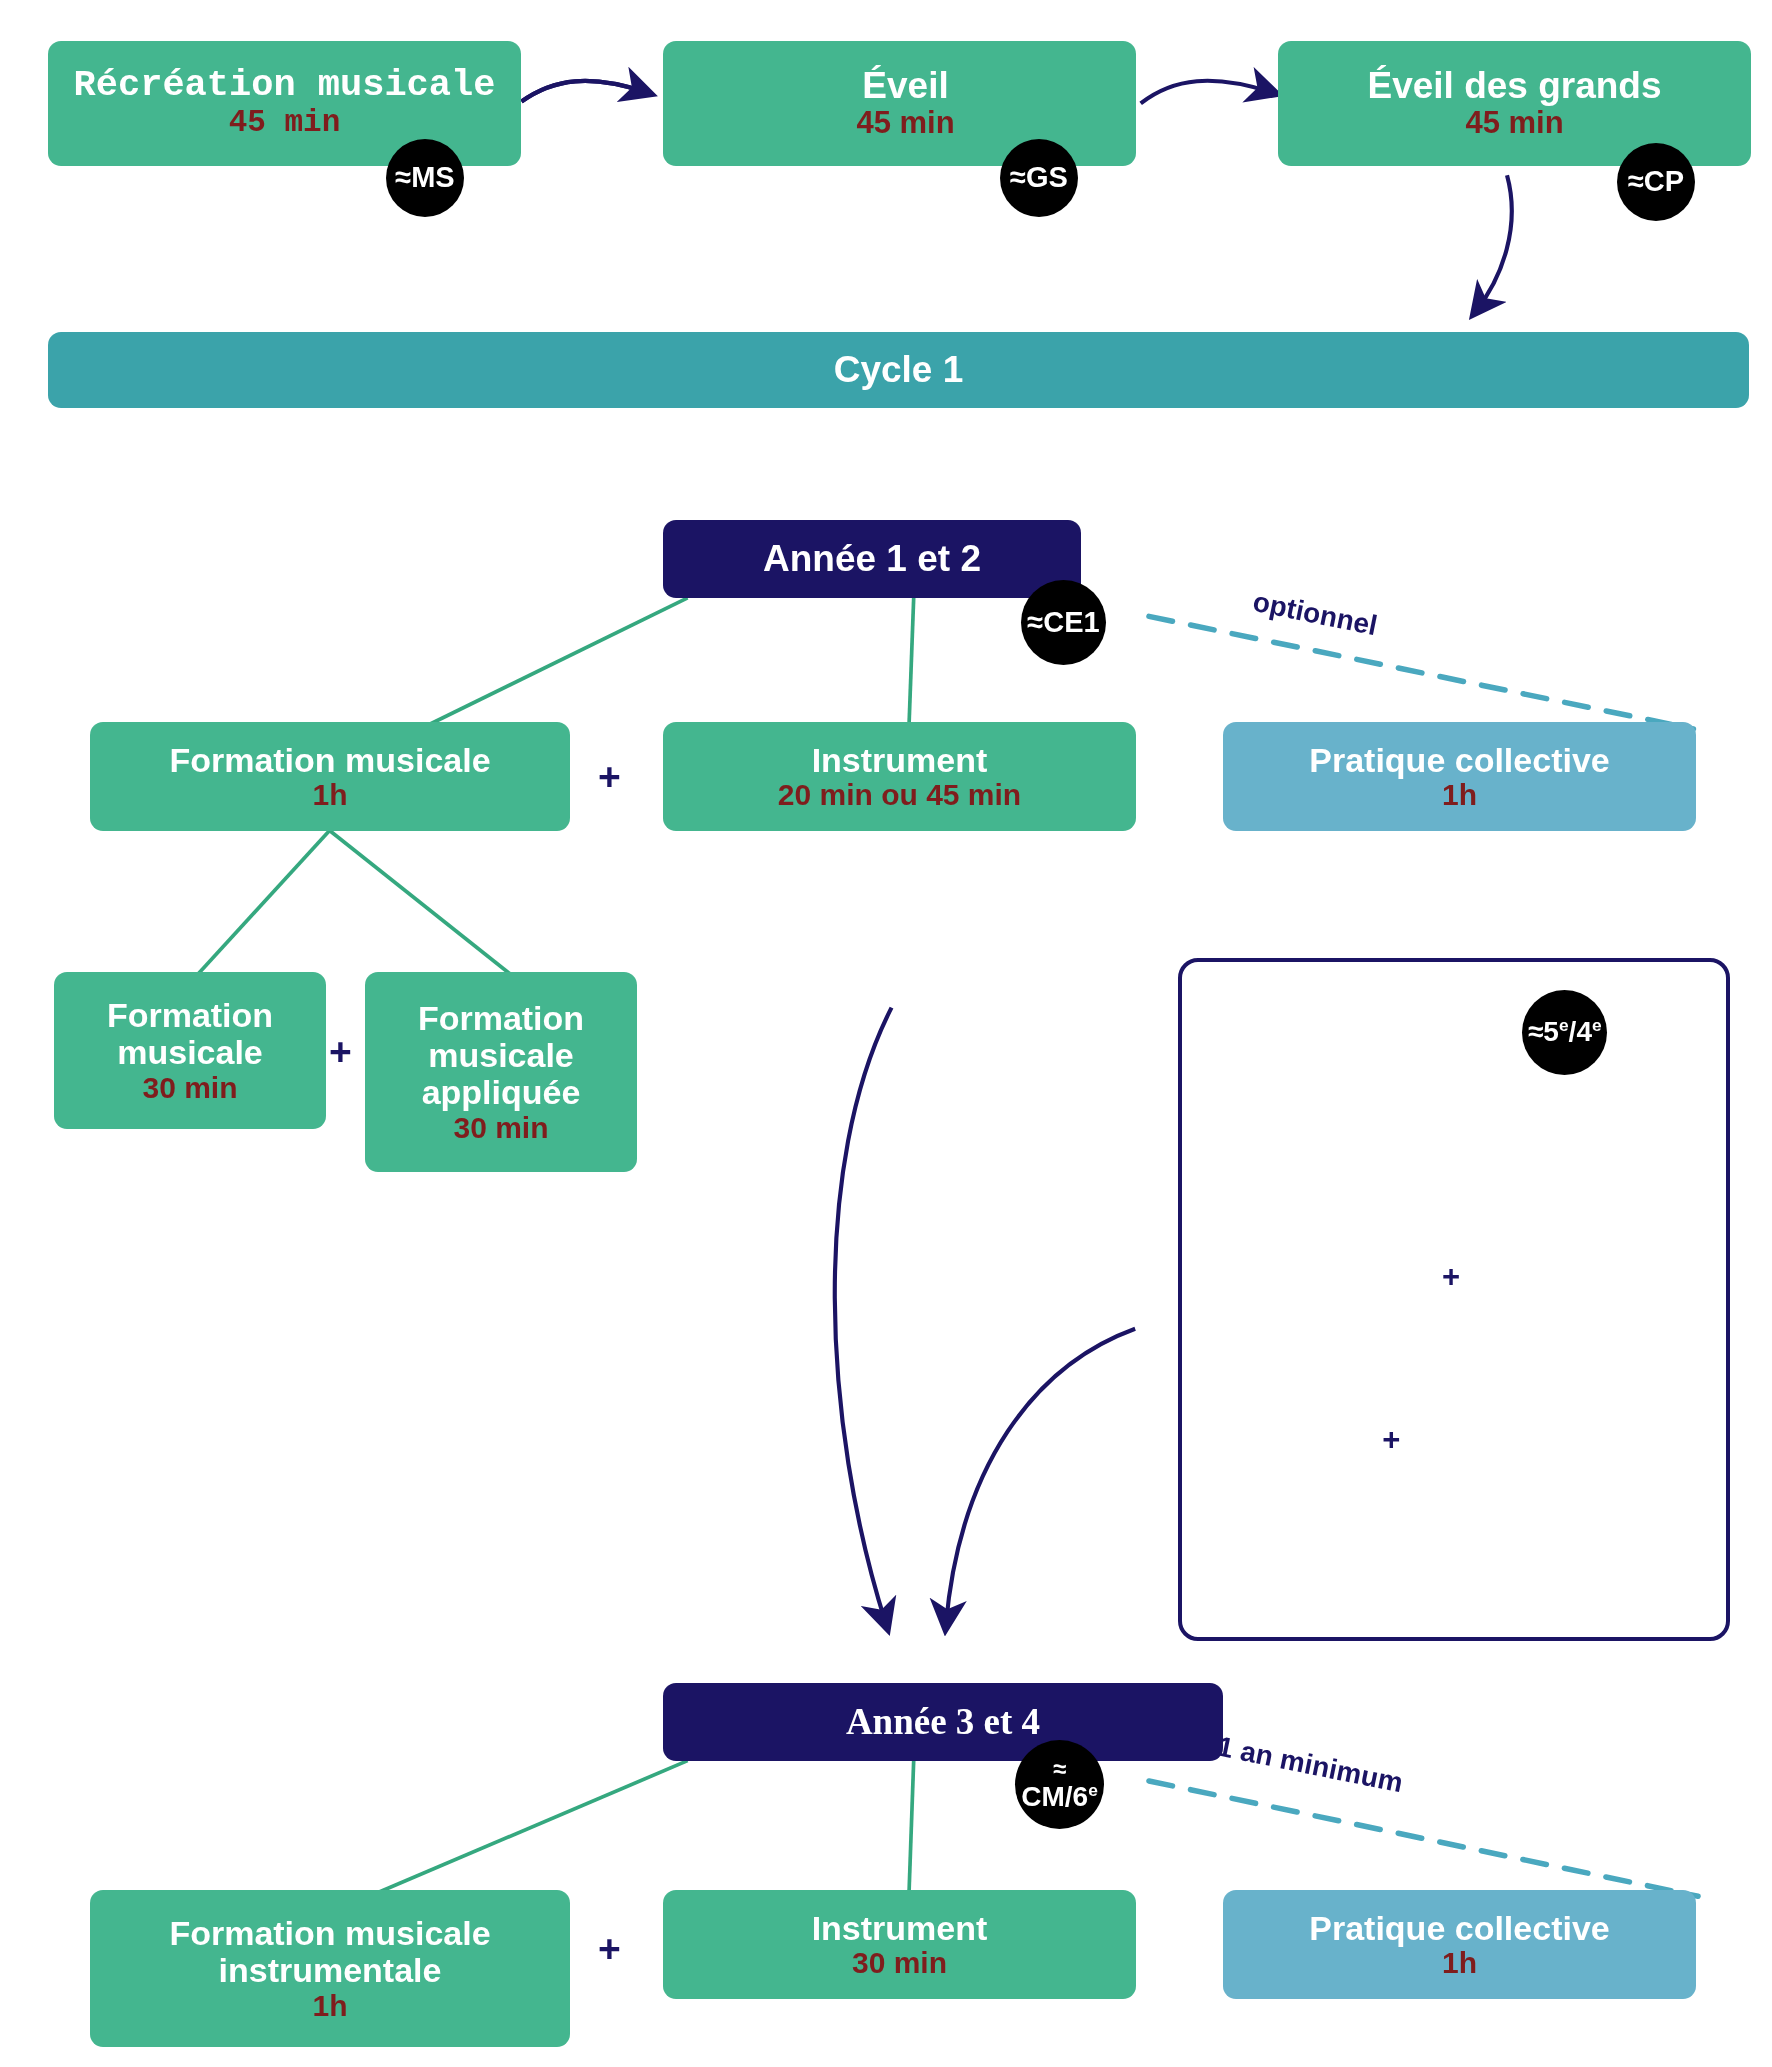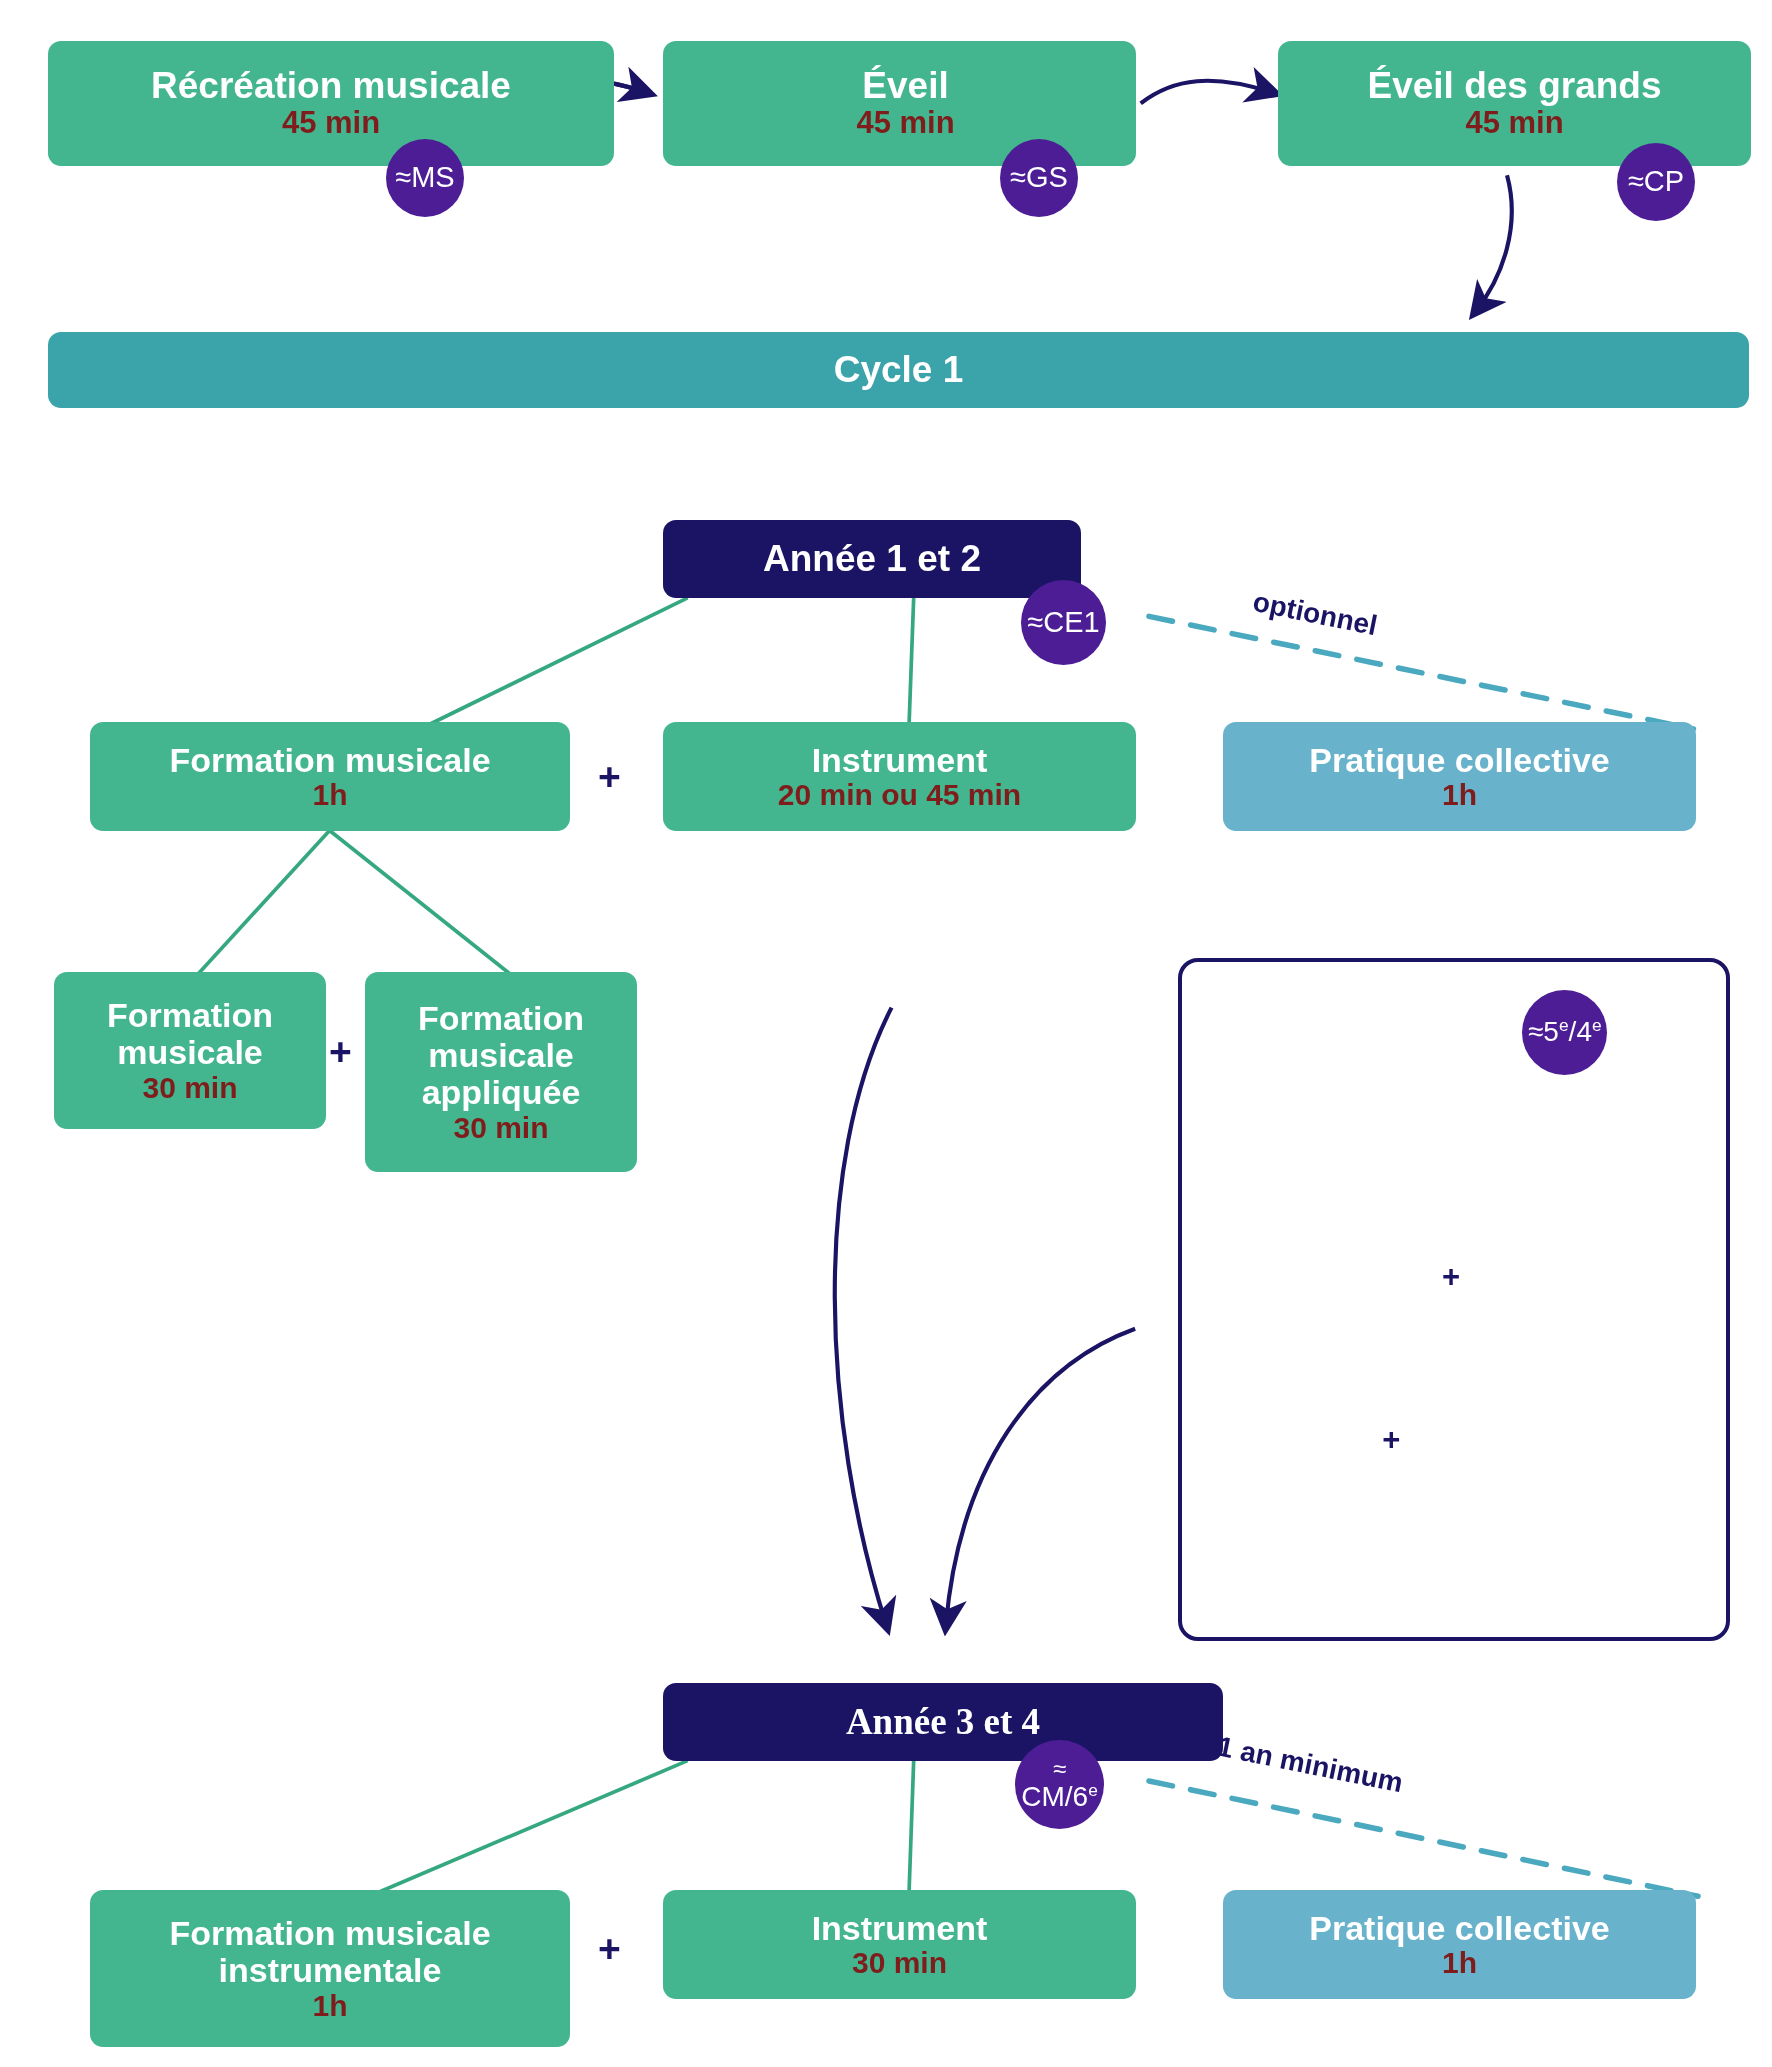--- a/index.html
+++ b/index.html
@@ -19,23 +19,23 @@
   .navy{background:#1b1464;}
 
   .ttl{color:#ffffff;font-weight:700;line-height:1.08;}
   .sub{color:#7f1d1d;font-weight:700;line-height:1.1;}
 
   .f40{font-size:37px;}
   .f37{font-size:34px;}
   .f34{font-size:31px;}
   .f33{font-size:30px;}
 
-  .badge{position:absolute;border-radius:50%;background:#4c1d95;color:#fff;
+  .badge{position:absolute;border-radius:50%;background:#000000;color:#fff;
          display:flex;align-items:center;justify-content:center;text-align:center;
-         font-weight:400;line-height:1.02;z-index:6;}
+         font-weight:700;line-height:1.02;z-index:6;}
 
   .plus{position:absolute;color:#1b1464;font-weight:800;font-size:39px;line-height:1;z-index:5;}
   .plus-sm{position:absolute;color:#1b1464;font-weight:800;font-size:31px;line-height:1;z-index:5;}
   .optlabel{position:absolute;color:#1b1464;font-weight:700;font-size:28px;z-index:7;white-space:nowrap;}
 
   .adospanel{position:absolute;box-sizing:border-box;border:4.6px solid #1b1464;border-radius:20px;background:#fff;z-index:3;}
   .adoshead{position:absolute;box-sizing:border-box;background:#1b1464;border-radius:16.6px 16.6px 0 0;
             display:flex;align-items:center;justify-content:center;}
   .adoshead .ttl{font-size:34px;}
   sup{font-size:0.62em;vertical-align:super;}
@@ -67,21 +67,21 @@
 
     <path d="M966,1092 C880,1260 890,1540 960,1760" stroke="#1b1464" stroke-width="4.5" fill="none" marker-end="url(#arrNavy)"></path>
     <path d="M1230,1440 C1120,1480 1040,1590 1025,1760" stroke="#1b1464" stroke-width="4.5" fill="none" marker-end="url(#arrNavy)"></path>
 
     <path d="M745,1908 L400,2055" stroke="#35a87f" stroke-width="4" fill="none"></path>
     <path d="M990,1908 L985,2050" stroke="#35a87f" stroke-width="4" fill="none"></path>
 
     <path d="M1245,1930 L1840,2055" stroke="#4aa8bf" stroke-width="6" fill="none" stroke-dasharray="26 20" stroke-linecap="round"></path>
   </svg>
 
-  <div class="node green" style="left:48px;top:41px;width:566px;height:125px;">
+  <div class="node green" style="left:48px;top:41px;width:473px;height:125px;font-family:Liberation Mono, monospace;">
     <div class="ttl f40">Récréation musicale</div>
     <div class="sub f34">45 min</div>
   </div>
   <div class="badge" style="left:386px;top:139px;width:78px;height:78px;font-size:29px;">
     <span>≈MS</span>
   </div>
 
   <div class="node green" style="left:663px;top:41px;width:473px;height:125px;padding-left:12px;">
     <div class="ttl f40">Éveil</div>
     <div class="sub f34">45 min</div>

